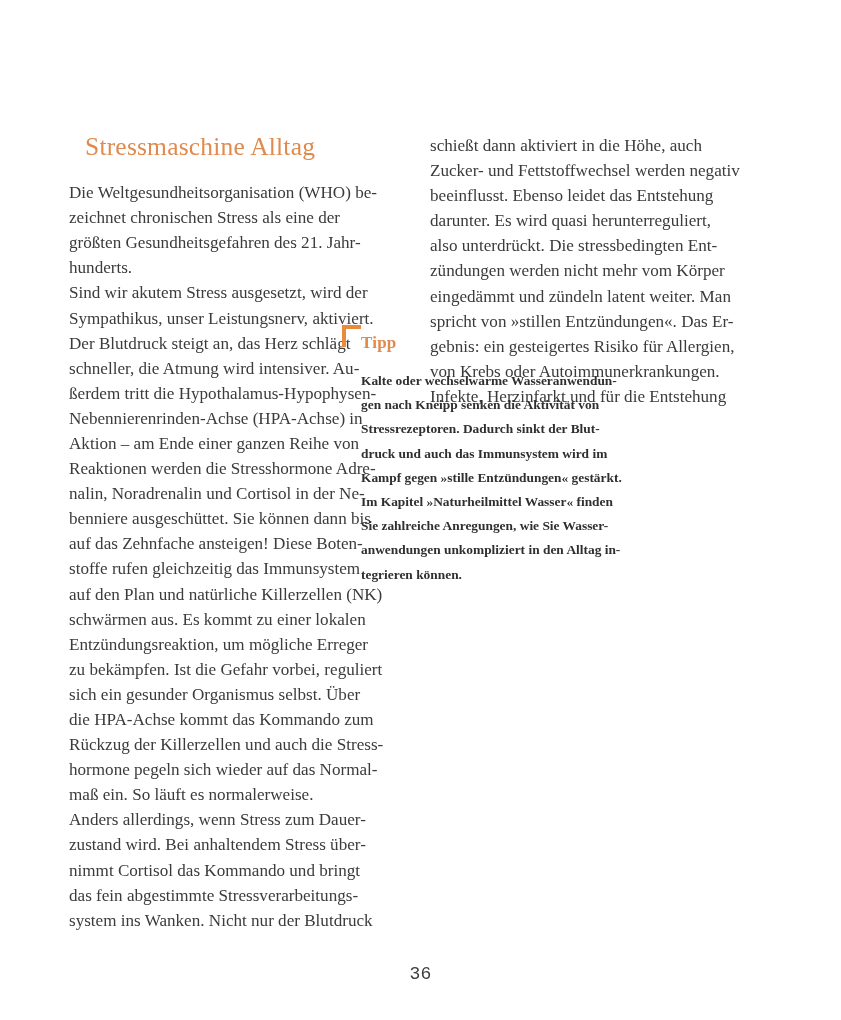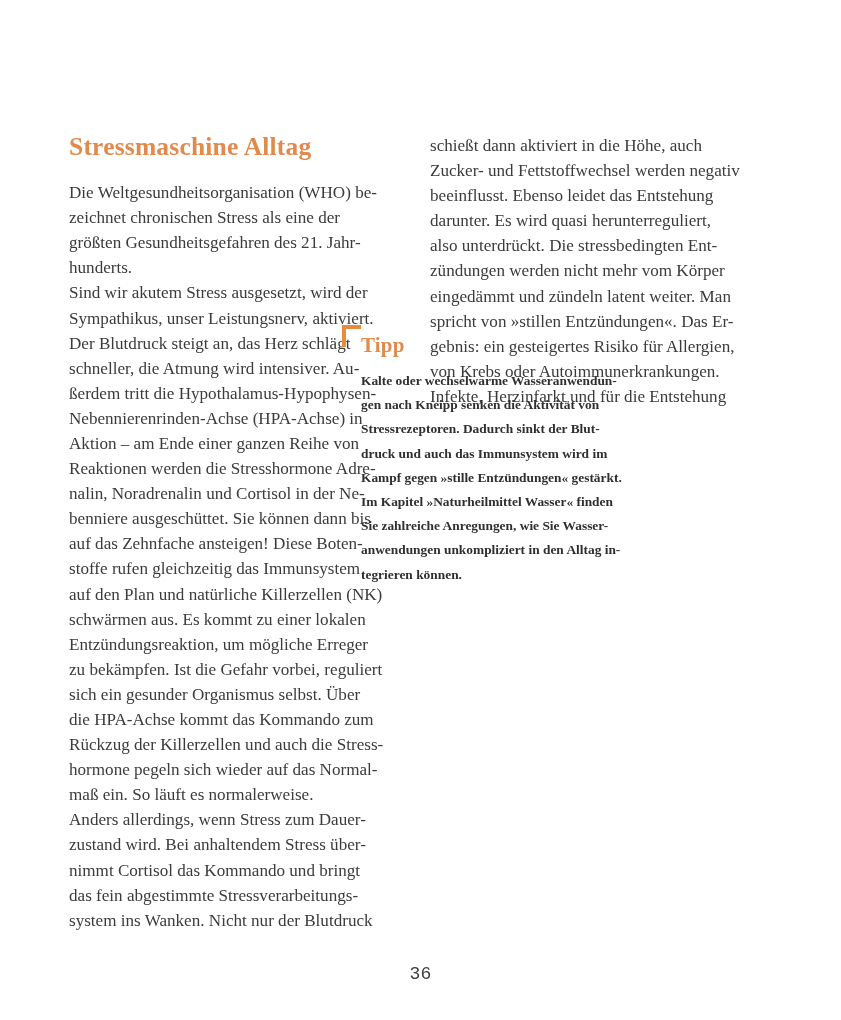--- a/index.html
+++ b/index.html
@@ -36,26 +36,26 @@
     position: absolute;
     top: 0;
     width: 324px;
   }
   .col-left  { left: 0; }
   .col-right { left: 361px; }
 
   
   .chapter-title {
     font-family: "Liberation Serif", "DejaVu Serif", serif;
-    font-weight: bold;
+    font-weight: normal;
     font-size: 25.5px;
     line-height: 1.1;
     letter-spacing: 0.2px;
     color: #e08a4e;
-    margin: 0 0 19px 0;
+    margin: 0 0 19px 16px;
     white-space: nowrap;
   }
 
   
   .body-text {
     font-size: 17.1px;
     line-height: 25.1px;
     color: #3b3b3b;
     margin: 0;
     font-weight: normal;
@@ -82,21 +82,21 @@
     height: 18px;
     border-left: 4.5px solid #e98b3e;
     border-top: 4.5px solid #e98b3e;
   }
   .tipp-label {
     position: absolute;
     left: 0;
     top: 8px;
     font-family: "Liberation Serif", "DejaVu Serif", serif;
     font-weight: bold;
-    font-size: 21px;
+    font-size: 17px;
     color: #e08a4e;
     letter-spacing: 0.2px;
   }
   .tipp-text {
     font-family: Liberation Serif, serif;
     font-weight: bold;
     font-size: 13.4px;
     line-height: 24.2px;
     color: #2f2f2f;
     margin: 0;

